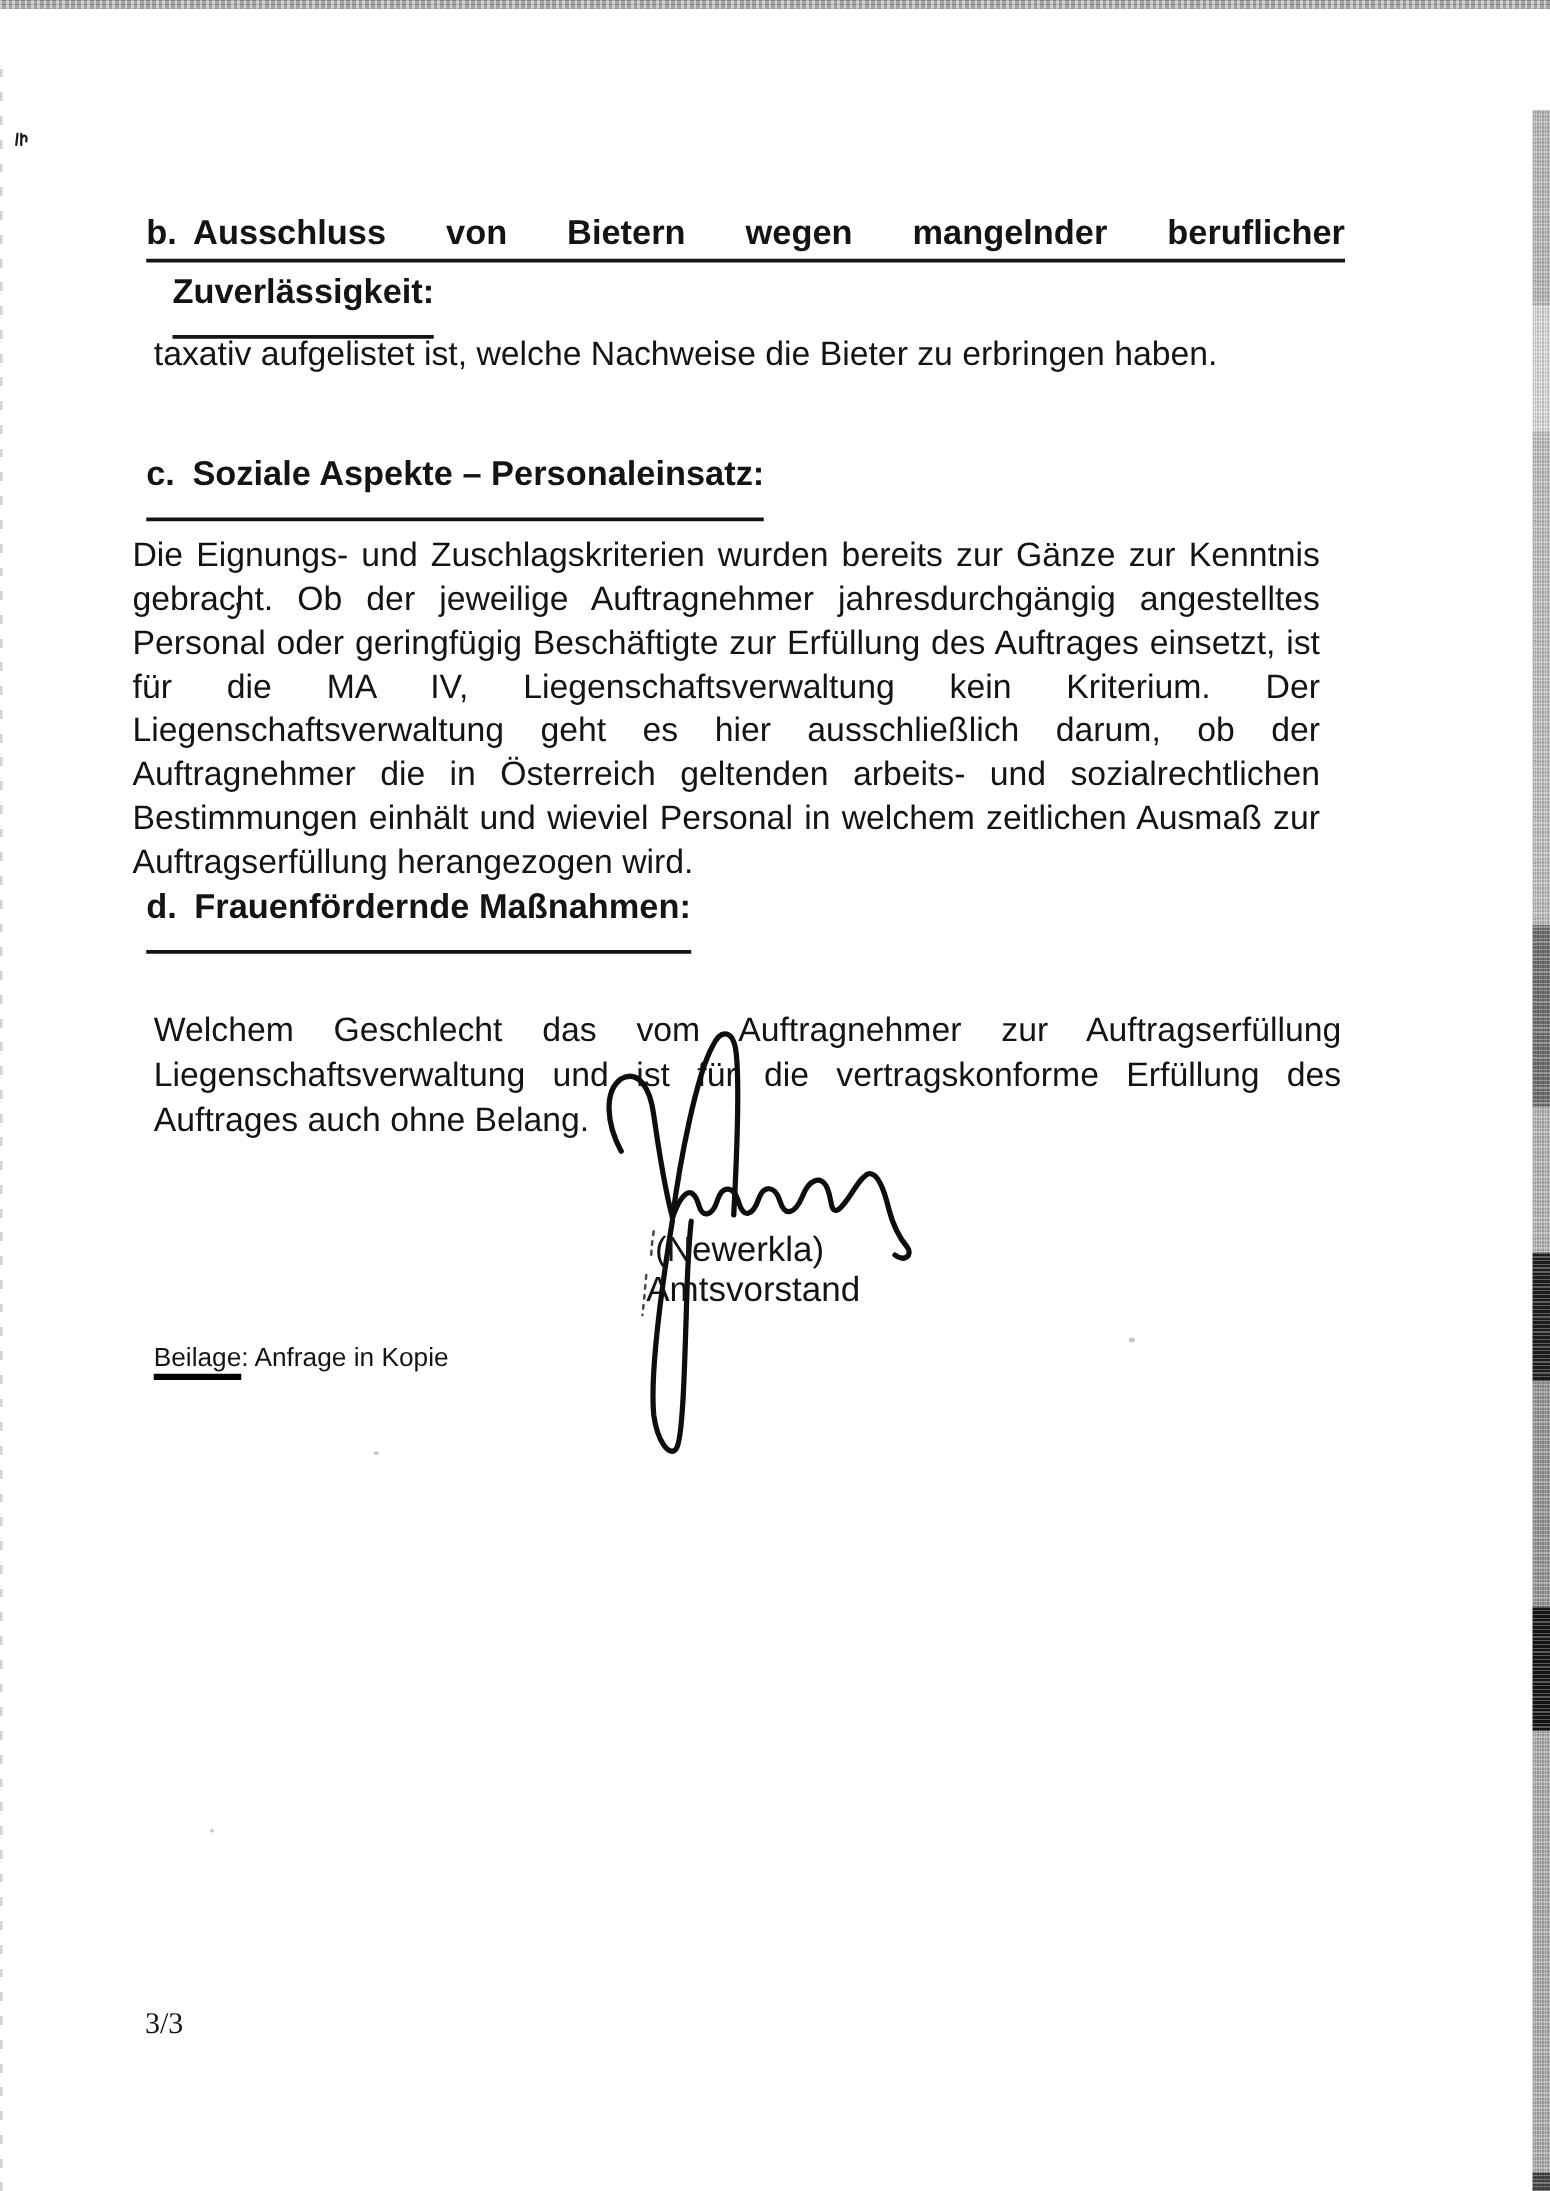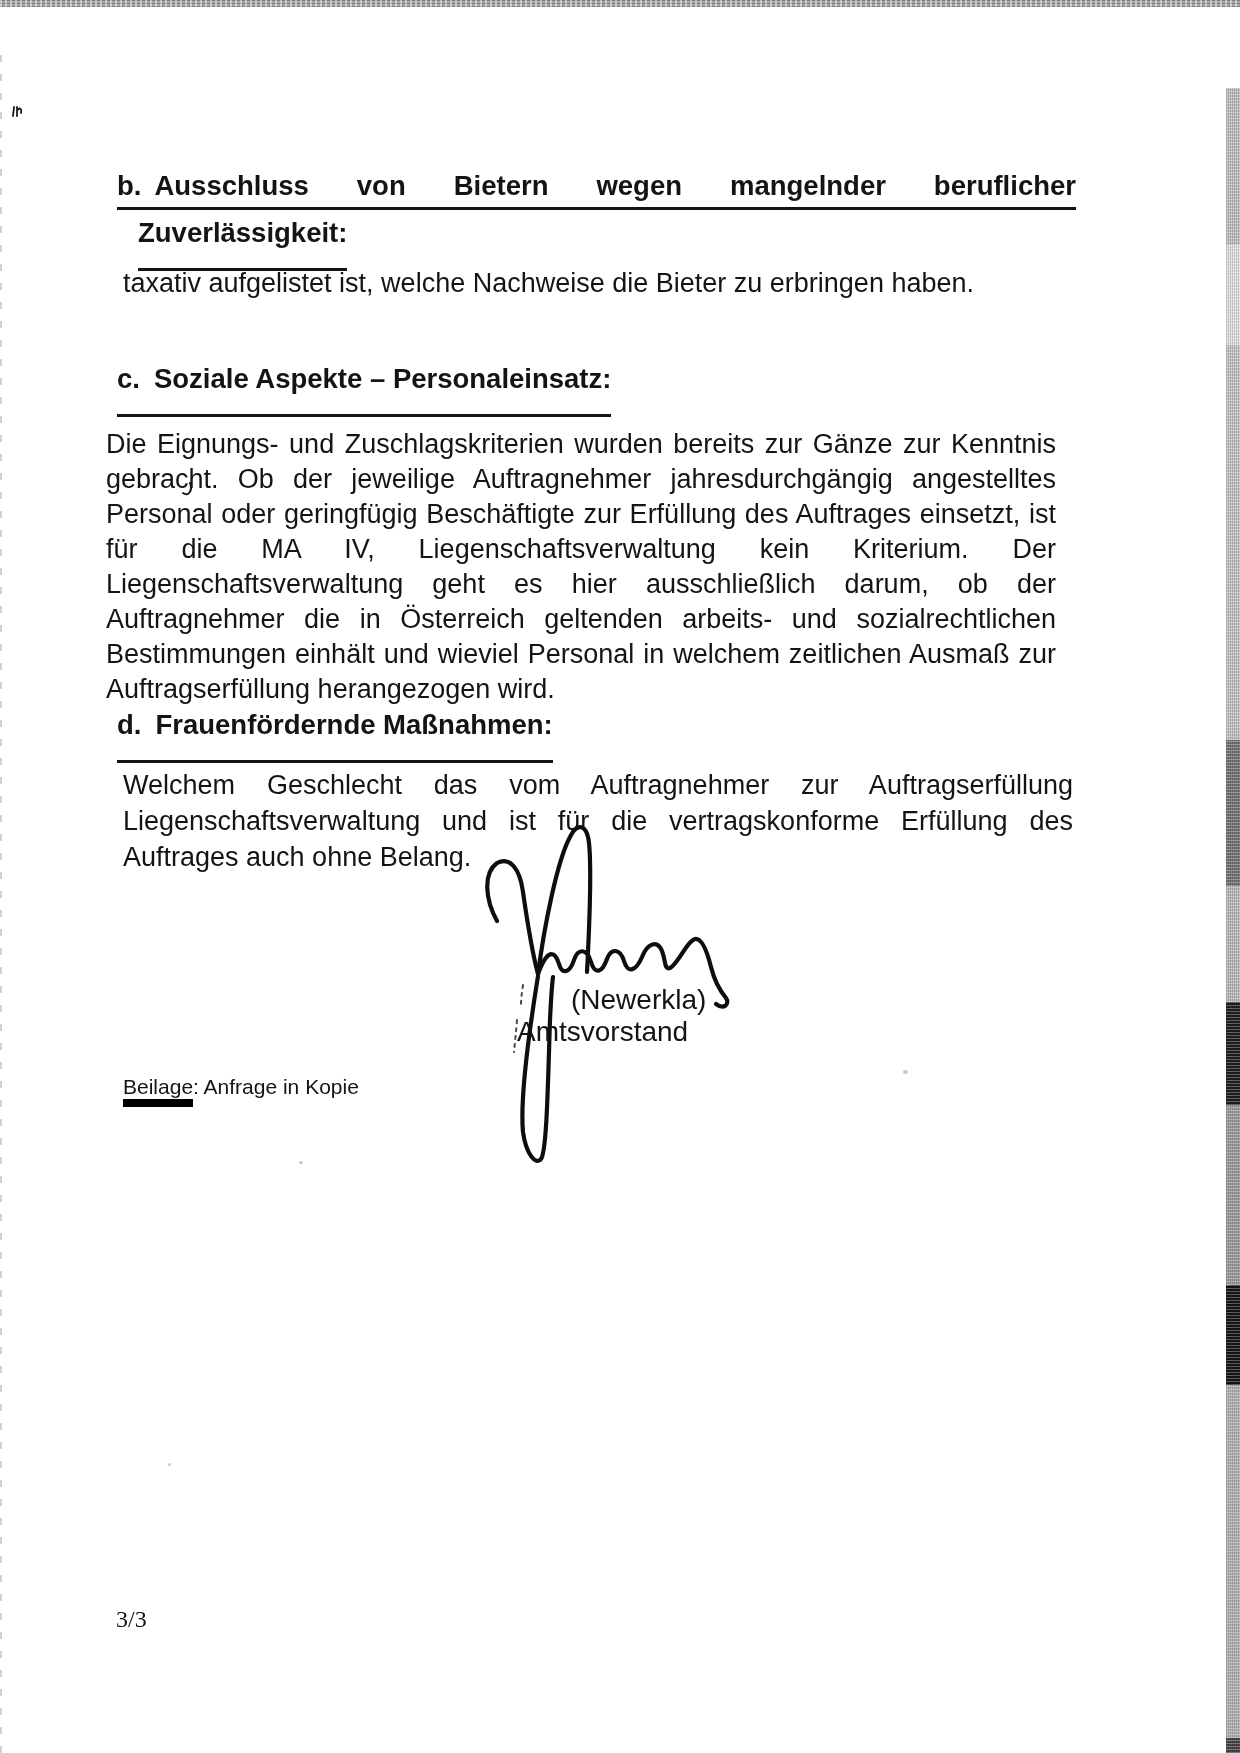--- a/index.html
+++ b/index.html
@@ -45,21 +45,21 @@
     font-weight:bold;font-size:27.5px;line-height:36px;width:959px;
   }
   .hb-line1 .stretch{flex:1;text-align:justify;text-align-last:justify;}
   .hb-line2{margin-left:21px;margin-top:5px;}
   .para{font-size:27px;width:950px;}
   .para .jl{text-align:justify;text-align-last:justify;}
   .lh36{line-height:36px;}
   .lh35{line-height:35px;}
   .sig-text{font-size:28px;line-height:32px;white-space:nowrap;}
   .beilage{font-size:21px;line-height:26px;white-space:nowrap;}
-  .beilage .u{border-bottom:8px solid #000000;padding-bottom:1px;}
+  .beilage .u{border-bottom:5px solid #000000;padding-bottom:1px;}
   .pagenum{font-family:"Liberation Serif", serif;font-size:24px;}
   svg.overlay{position:absolute;left:0;top:0;pointer-events:none;}
 </style>
 </head>
 <body>
 
 <div class="page">
 
   <div class="edge-top"></div>
   <div class="edge-left"></div>
@@ -103,42 +103,42 @@
     <div class="jl">Liegenschaftsverwaltung geht es hier ausschließlich darum, ob der</div>
     <div class="jl">Auftragnehmer die in Österreich geltenden arbeits- und sozialrechtlichen</div>
     <div class="jl">Bestimmungen einhält und wieviel Personal in welchem zeitlichen Ausmaß zur</div>
     <div>Auftragserfüllung herangezogen wird.</div>
   </div>
 
   <div class="abs heading" style="left:117px;top:707px;">
     <span class="h-underline"><span>d.</span><span class="hgap"></span><span>Frauenfördernde Maßnahmen:</span></span>
   </div>
 
-  <div class="abs para lh36" style="left:123px;top:767px;">
+  <div class="abs para lh36" style="left:123px;top:806px;">
     <div class="jl">Welchem Geschlecht das vom Auftragnehmer zur Auftragserfüllung</div>
     <div class="jl">Liegenschaftsverwaltung und ist für die vertragskonforme Erfüllung des</div>
     <div>Auftrages auch ohne Belang.</div>
   </div>
 
   <svg class="overlay" width="1240" height="1753" viewBox="0 0 1240 1753">
     <g fill="none" stroke="#0e0e0e" stroke-width="4.2" stroke-linecap="round" stroke-linejoin="round">
       <path d="M 497,921 C 485,899 483,873 497,863 C 510,856 520,869 523,892 C 527,920 532,952 538,974"></path>
       <path d="M 538,974 C 544,928 557,861 570,837 C 577,822 587,824 589,843 C 592,872 589,934 587,972"></path>
       <path d="M 538,974 C 547,949 555,950 559,964 C 562,975 570,973 574,960 C 578,948 587,948 591,962 C 595,975 602,973 607,959 C 611,948 620,948 624,961 C 628,974 636,971 642,957 C 647,944 657,939 662,951 C 666,961 664,970 670,968 C 678,964 687,941 695,939 C 702,938 707,951 711,967 C 715,983 721,992 726,998 C 730,1004 724,1010 716,1004"></path>
       <path d="M 538,976 C 529,1032 520,1100 523,1132 C 526,1154 536,1166 541,1159 C 547,1151 548,1078 550,1020 C 551,999 552,985 553,977"></path>
     </g>
     <g fill="none" stroke="#1a1a1a" stroke-width="2" stroke-linecap="round">
       <path d="M 190,483 C 193,491 188,497 183,493"></path>
       <path d="M 523,985 C 522,992 521,998 521,1006" stroke-dasharray="3 5" opacity="0.8"></path>
       <path d="M 517,1020 C 516,1032 515,1042 514,1052" stroke-dasharray="3 5" opacity="0.8"></path>
       <path d="M 13,116 L 14,107 M 17,107 L 17,116 M 17,111 C 19,107 22,108 21,113" stroke-width="1.8"></path>
     </g>
   </svg>
 
-  <div class="abs sig-text" style="left:524px;top:984px;margin-left:47px;">(Newerkla)</div>
+  <div class="abs sig-text" style="left:524px;top:984px;">(Newerkla)</div>
   <div class="abs sig-text" style="left:517px;top:1016px;">Amtsvorstand</div>
 
   <div class="abs beilage" style="left:123px;top:1074px;">
     <span class="u">Beilage</span><span>: Anfrage in Kopie</span>
   </div>
 
   <div class="abs pagenum" style="left:116px;top:1606px;">3/3</div>
 
 </div>
 

